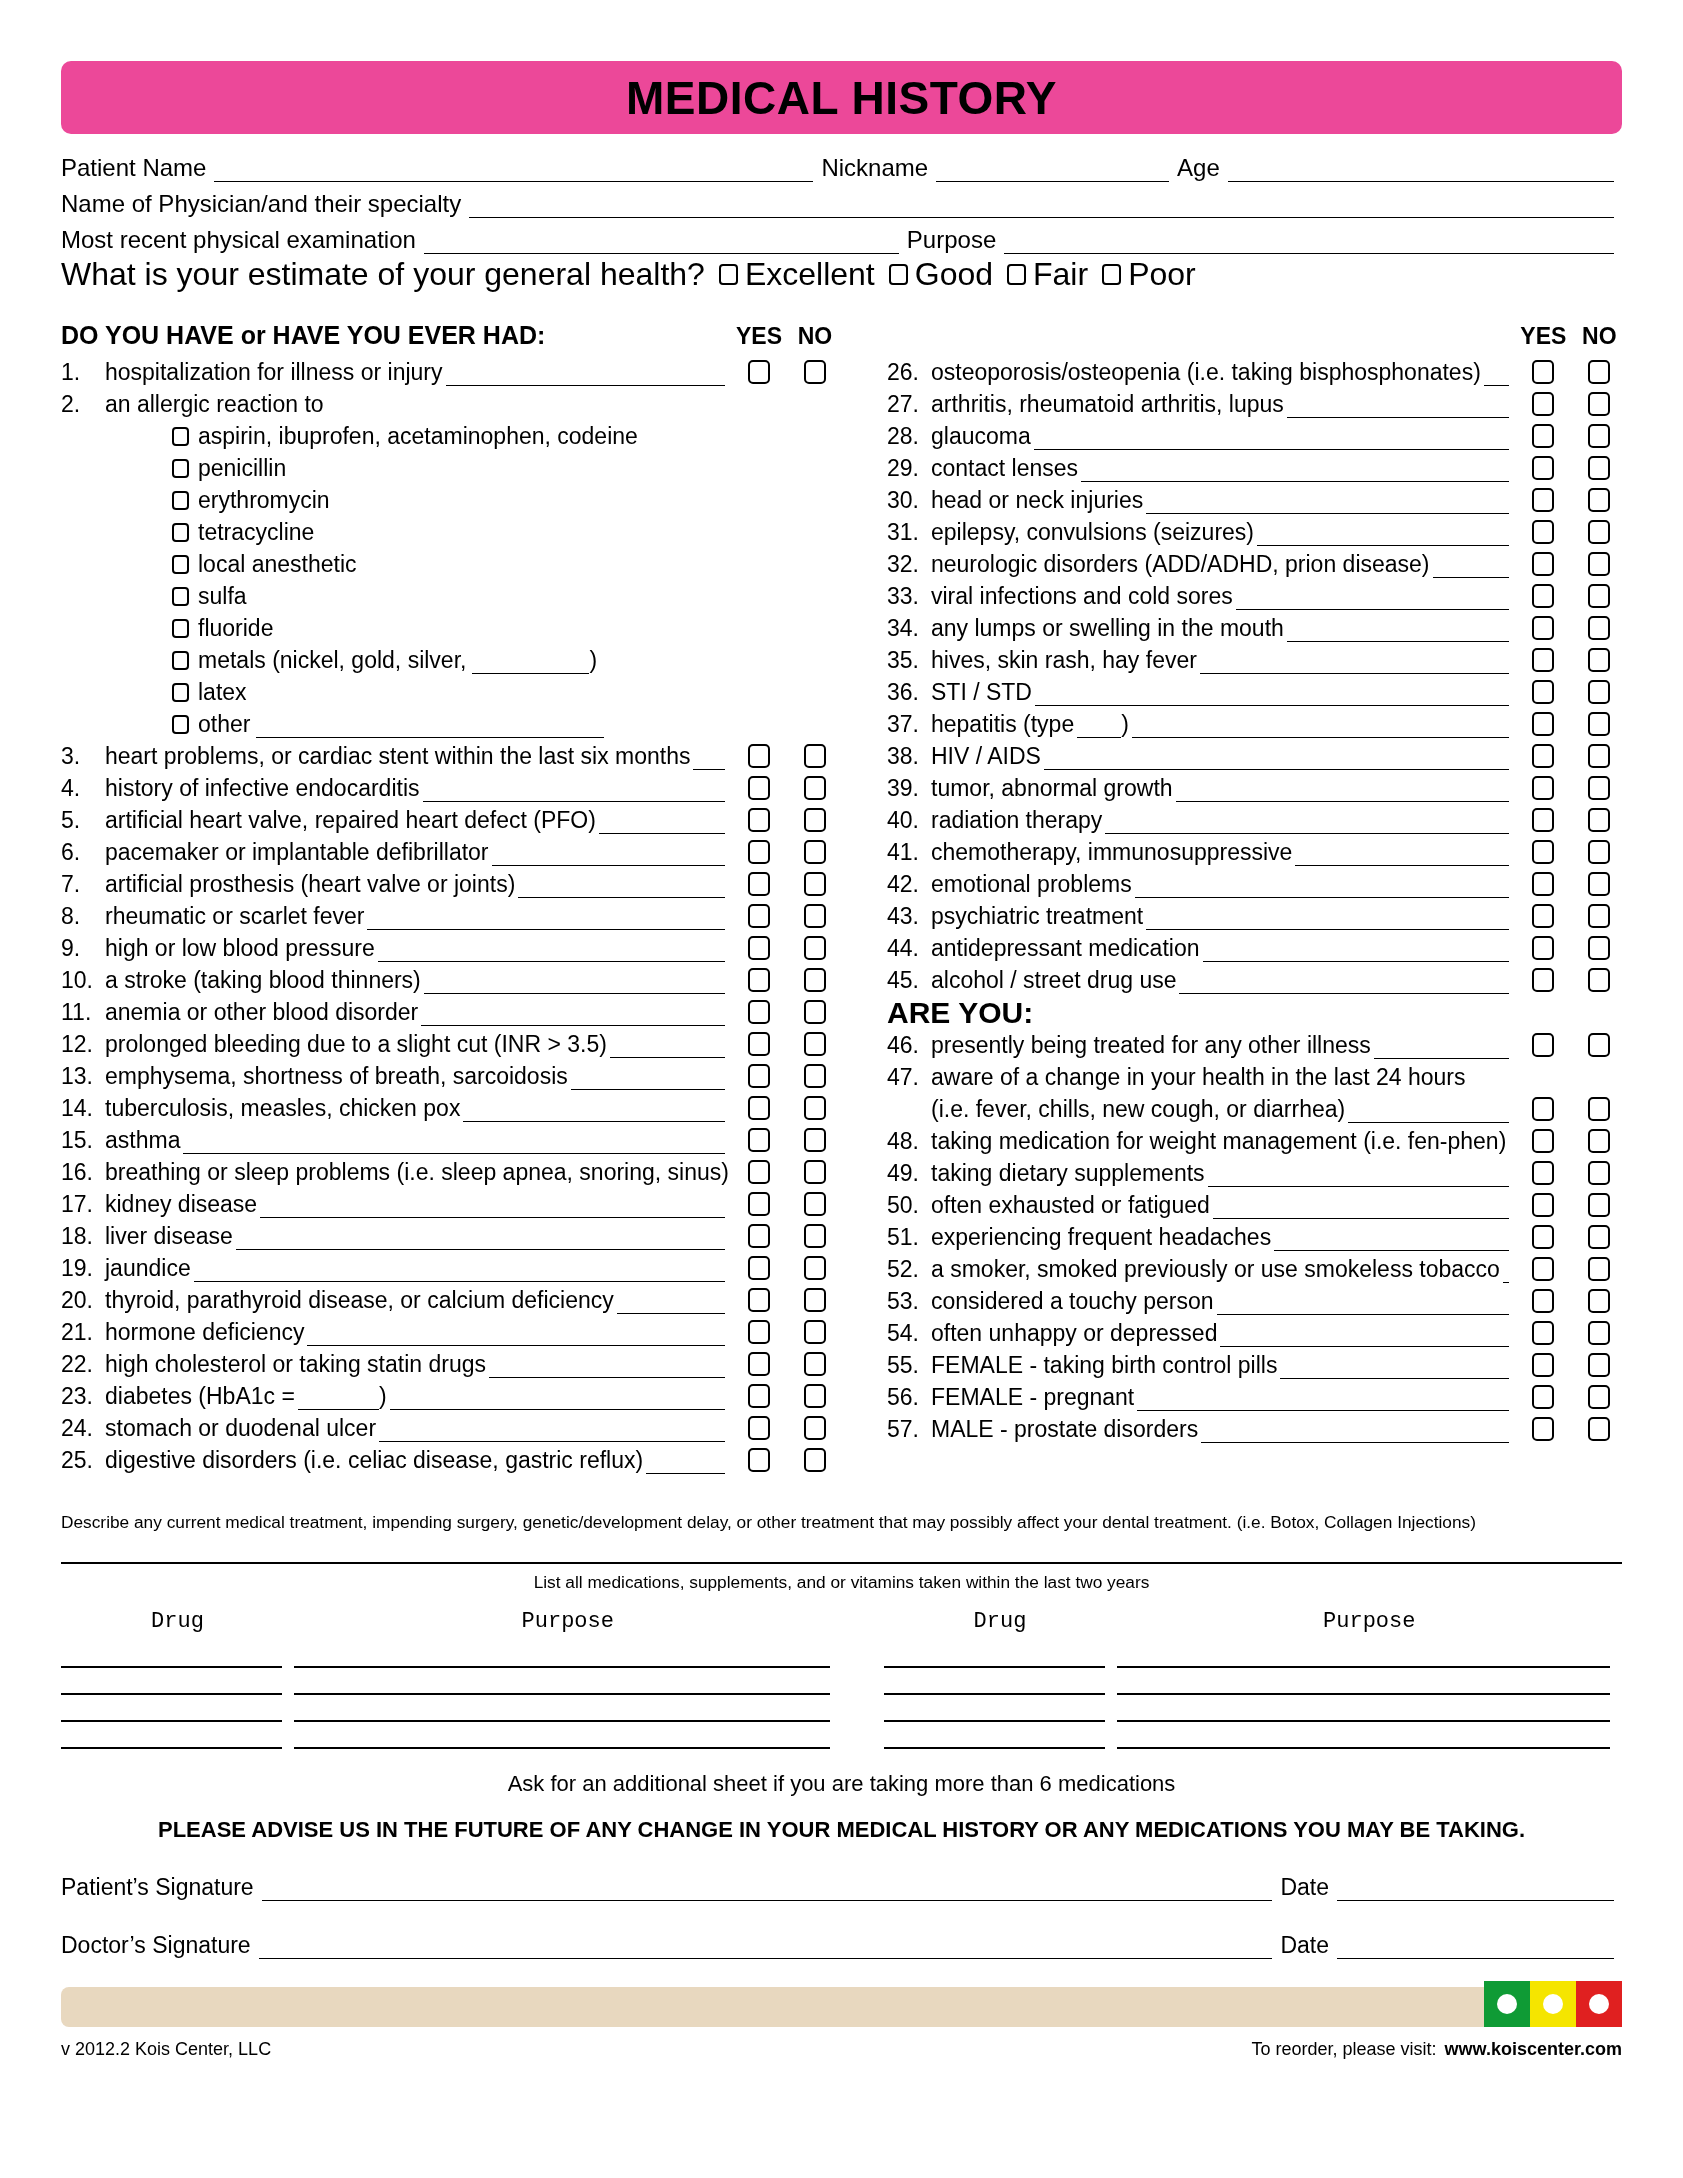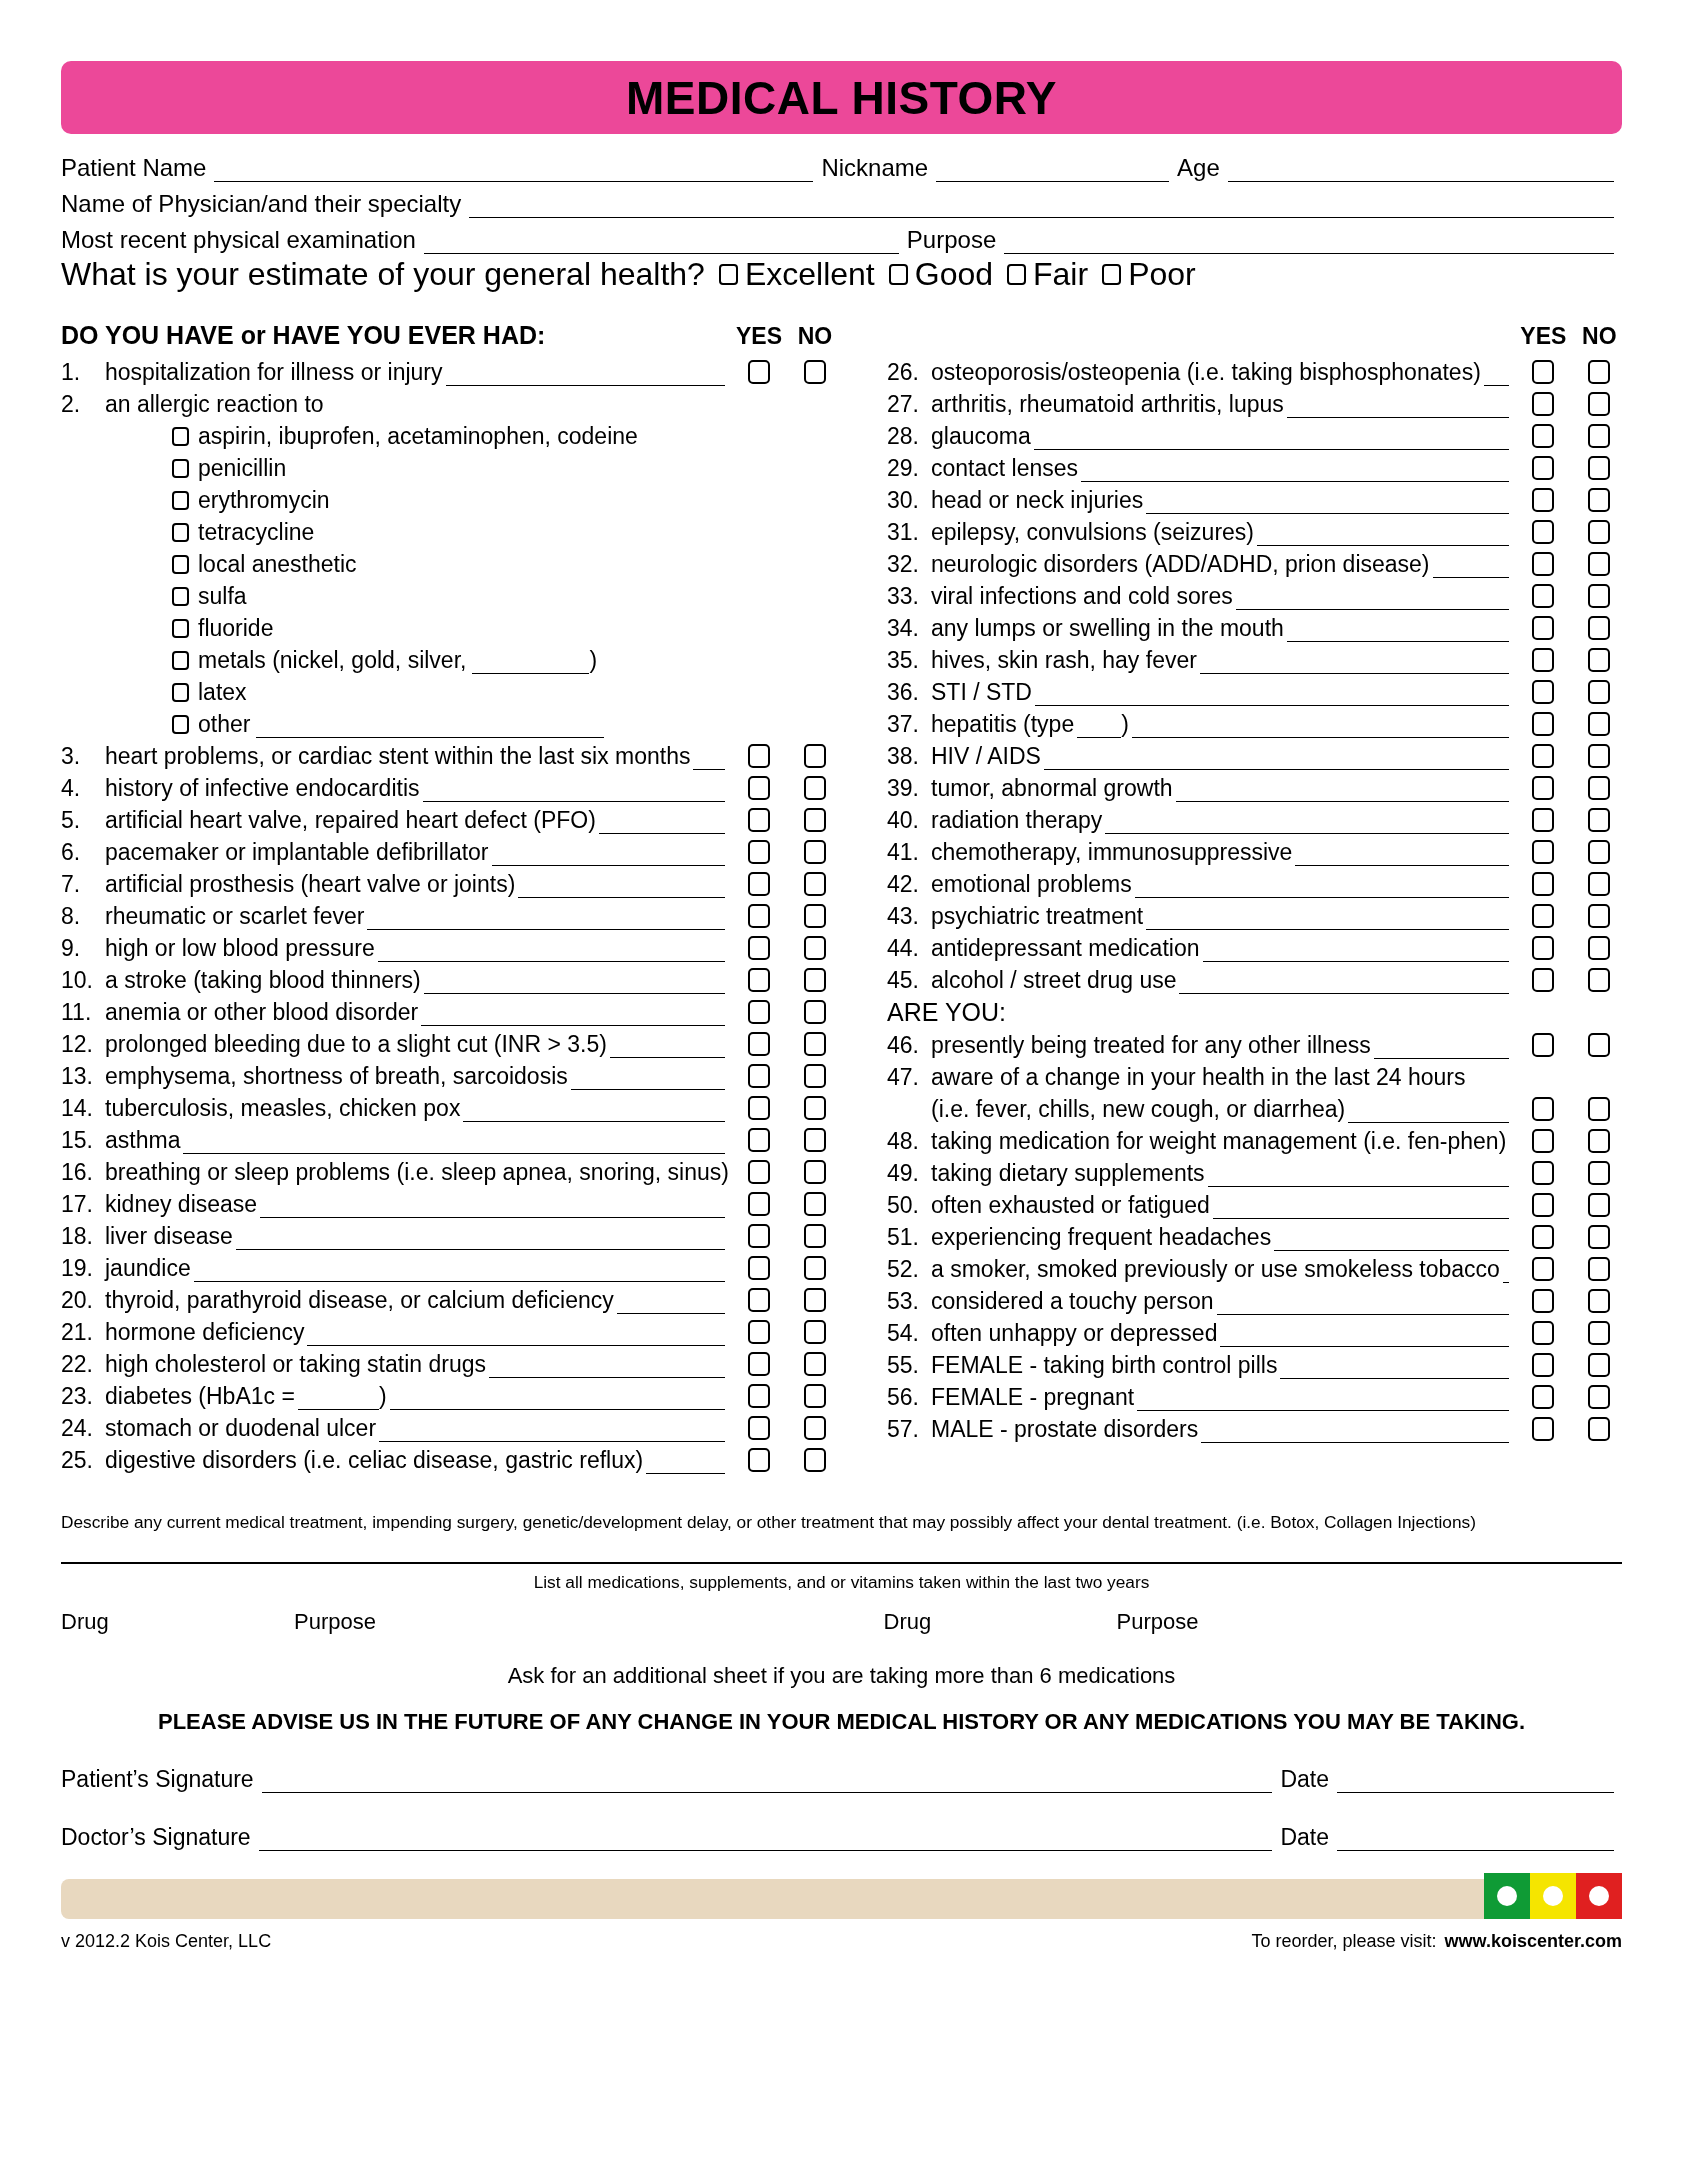--- a/index.html
+++ b/index.html
@@ -75,32 +75,32 @@
 
   
   .sub{ display:flex; align-items:center; min-height:32px; font-size:23px; padding-left:111px; }
   .sub .scb{
     width:17px; height:19px; border:2.4px solid #000; border-radius:4px;
     margin-right:9px; flex:0 0 auto; background:#fff;
   }
   .sub .stext{ display:flex; align-items:flex-end; white-space:nowrap; }
   .sub .sline{ border-bottom:1.5px solid #000; height:20px; }
 
-  .subhead{ font-size:25px; font-weight:normal; height:33px; display:flex; align-items:center; }
+  .subhead{ font-size:30px; font-weight:bold; height:33px; display:flex; align-items:center; }
 
   
   .describe{
     margin-top:36px; font-size:17.3px; line-height:1.25;
   }
   .longrule{ border-bottom:2px solid #000; height:26px; margin-top:4px; }
   .listmeds{ text-align:center; font-size:17.3px; margin-top:8px; }
 
   .medtable{ display:flex; margin-top:16px; gap:0; }
   .medhalf{ display:flex; flex:1 1 50%; }
-  .medcol{ display:flex; flex-direction:row; }
+  .medcol{ display:flex; flex-direction:column;font-family:Liberation Mono, monospace; }
   .medcol.drug{ flex:0 0 233px; }
   .medcol.purpose{ flex:1 1 auto; }
   .medhalf.second .medcol.drug{ flex:0 0 233px; margin-left:42px; }
   .medhead{ text-align:center; font-size:22px; height:32px; }
   .medline{ border-bottom:2px solid #000; height:27px; margin-right:12px; }
 
   .askline{ text-align:center; font-size:22px; margin-top:22px; }
   .advise{ text-align:center; font-size:22px; font-weight:bold; margin-top:20px; }
 
   .sigrow{ display:flex; align-items:flex-end; font-size:23px; height:44px; margin-top:14px; }

